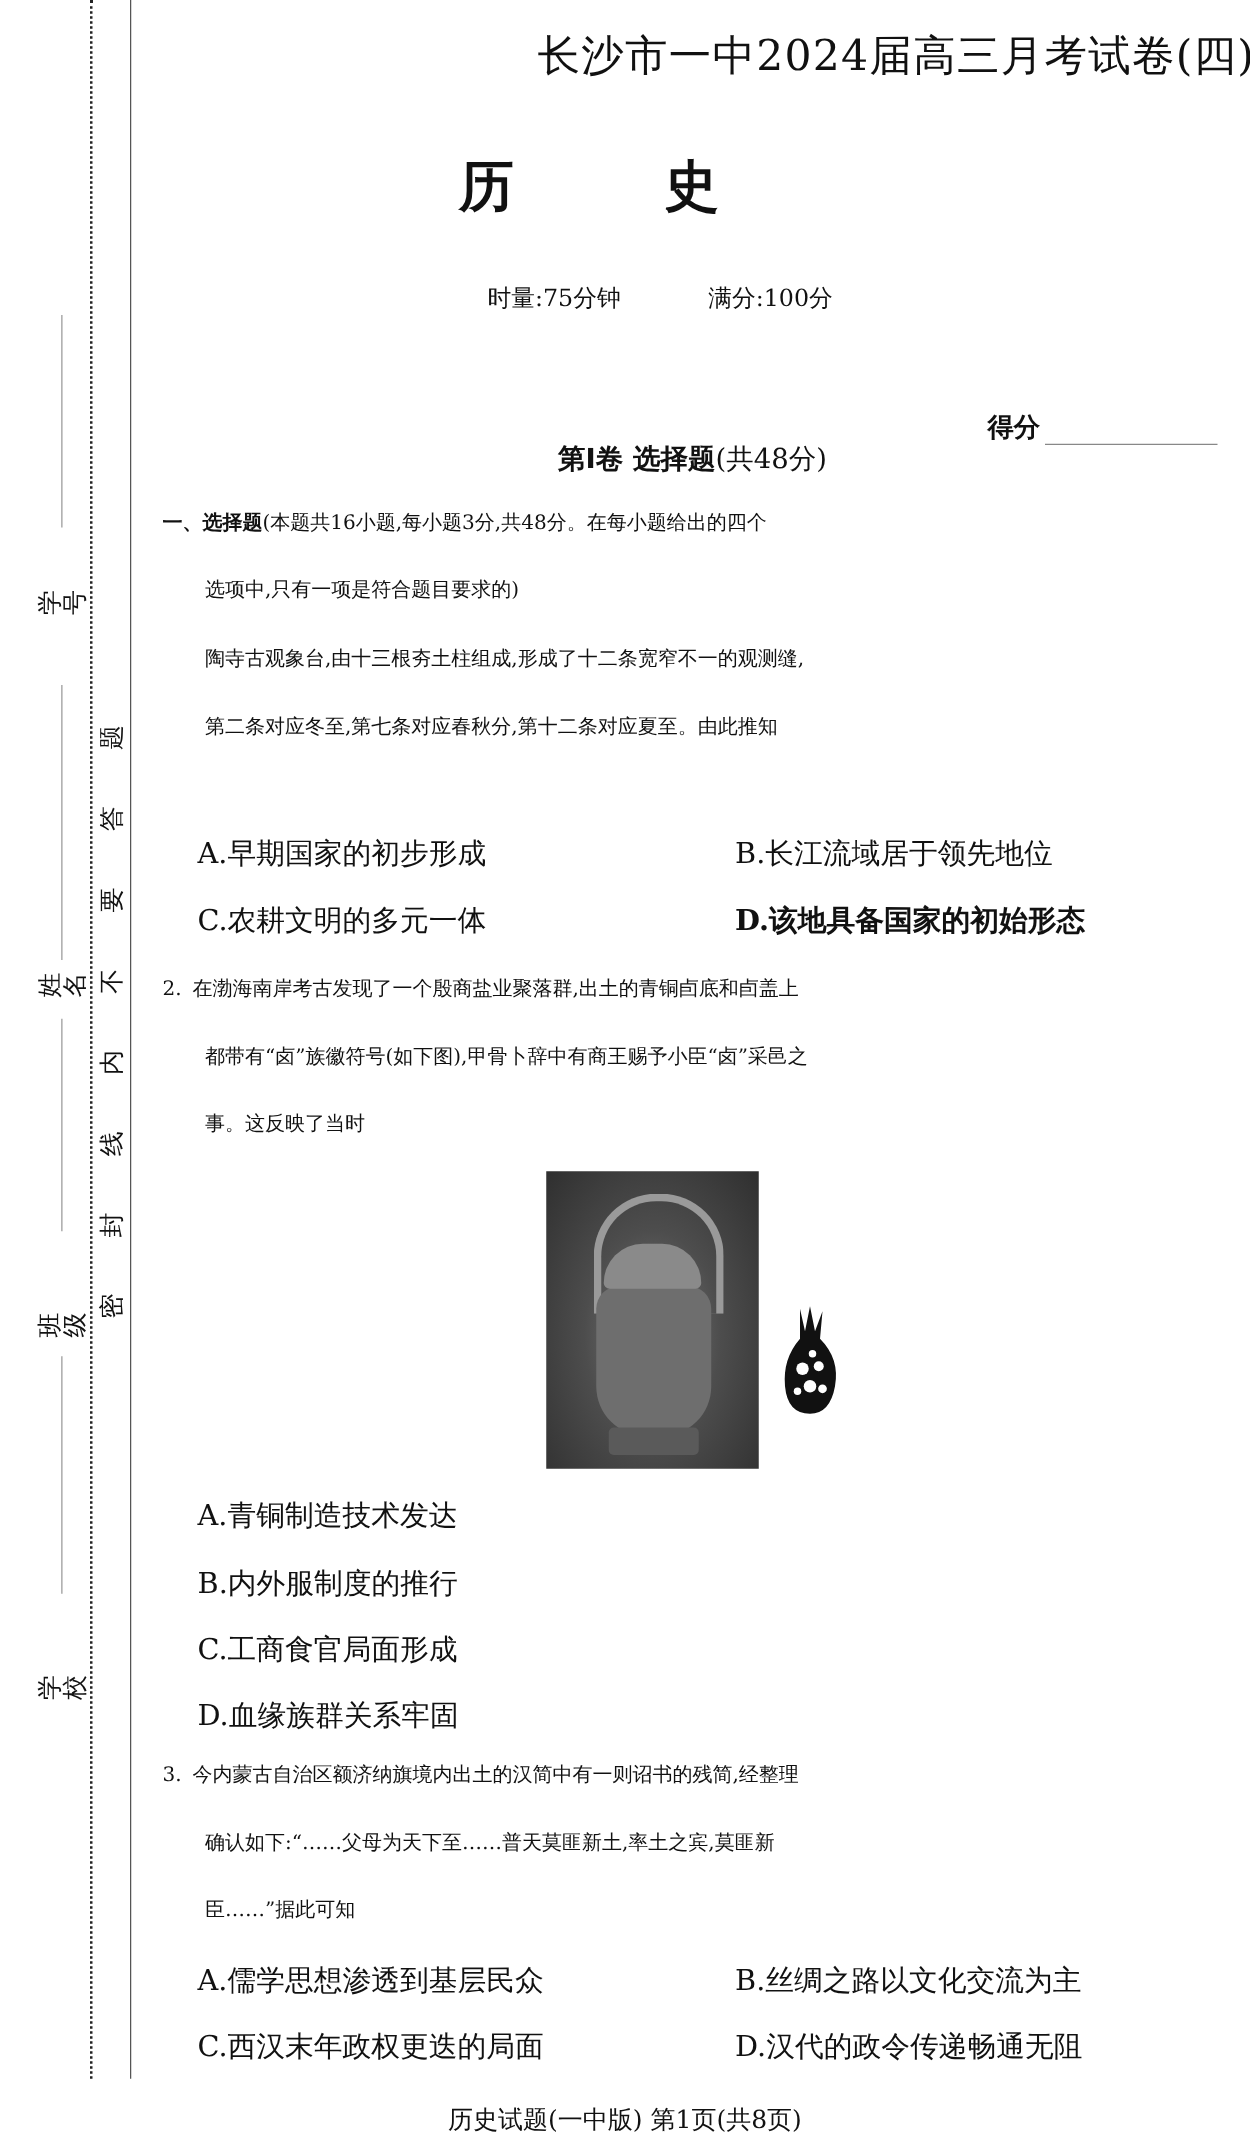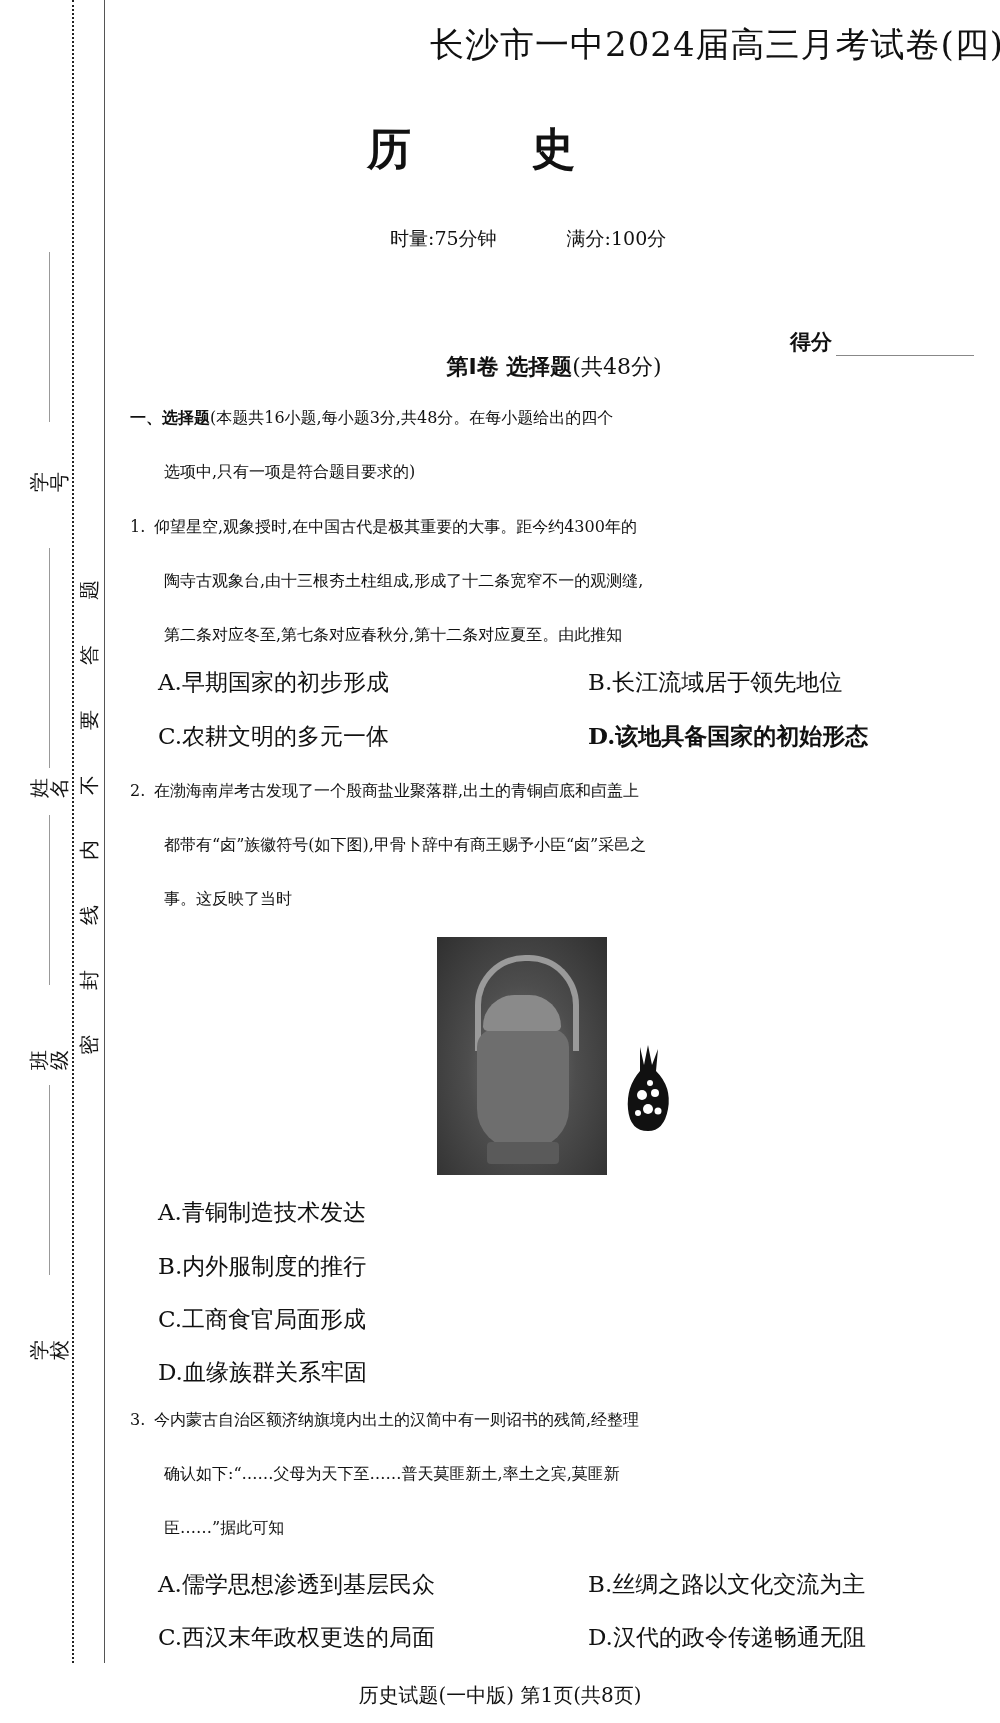--- a/index.html
+++ b/index.html
@@ -99,21 +99,20 @@
 <div class="section-title">
   <b>第Ⅰ卷  选择题</b><span>(共48分)</span>
 </div>
 
 <div class="para" style="top:391px;">
   <div><b>一、选择题</b><span>(本题共16小题,每小题3分,共48分。在每小题给出的四个</span></div>
   <div class="indent">选项中,只有一项是符合题目要求的)</div>
 </div>
 
 <div class="para" style="top:500px;">
-  <div><span class="qnum">1.</span><span>仰望星空,观象授时,在中国古代是极其重要的大事。距今约4300年的</span></div>
   <div class="indent">陶寺古观象台,由十三根夯土柱组成,形成了十二条宽窄不一的观测缝,</div>
   <div class="indent">第二条对应冬至,第七条对应春秋分,第十二条对应夏至。由此推知</div>
 </div>
 <div class="opt" style="left:158px;top:667px;"><span>A.</span><span>早期国家的初步形成</span></div>
 <div class="opt" style="left:588px;top:667px;"><span>B.</span><span>长江流域居于领先地位</span></div>
 <div class="opt" style="left:158px;top:721px;"><span>C.</span><span>农耕文明的多元一体</span></div>
 <div class="opt" style="left:588px;top:721px;font-weight:bold;"><span>D.</span><span>该地具备国家的初始形态</span></div>
 
 <div class="para" style="top:764px;">
   <div><span class="qnum">2.</span><span>在渤海南岸考古发现了一个殷商盐业聚落群,出土的青铜卣底和卣盖上</span></div>

